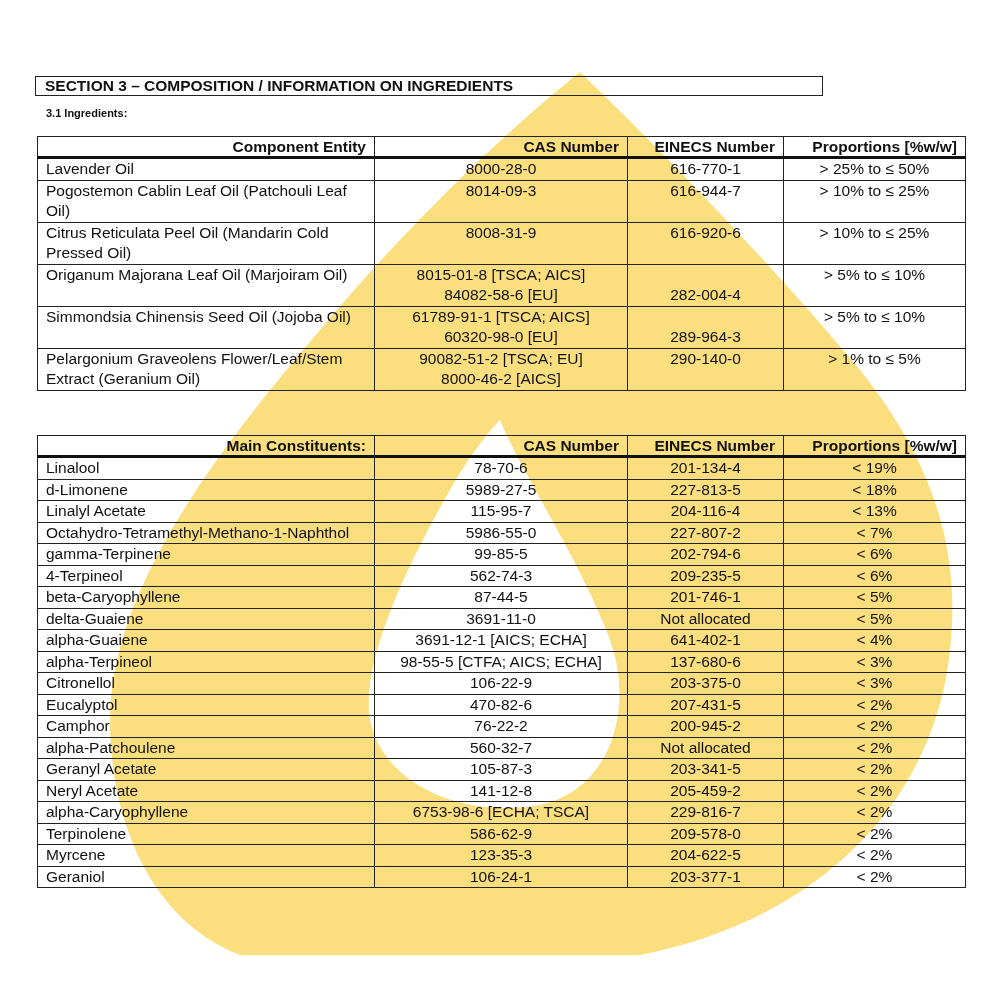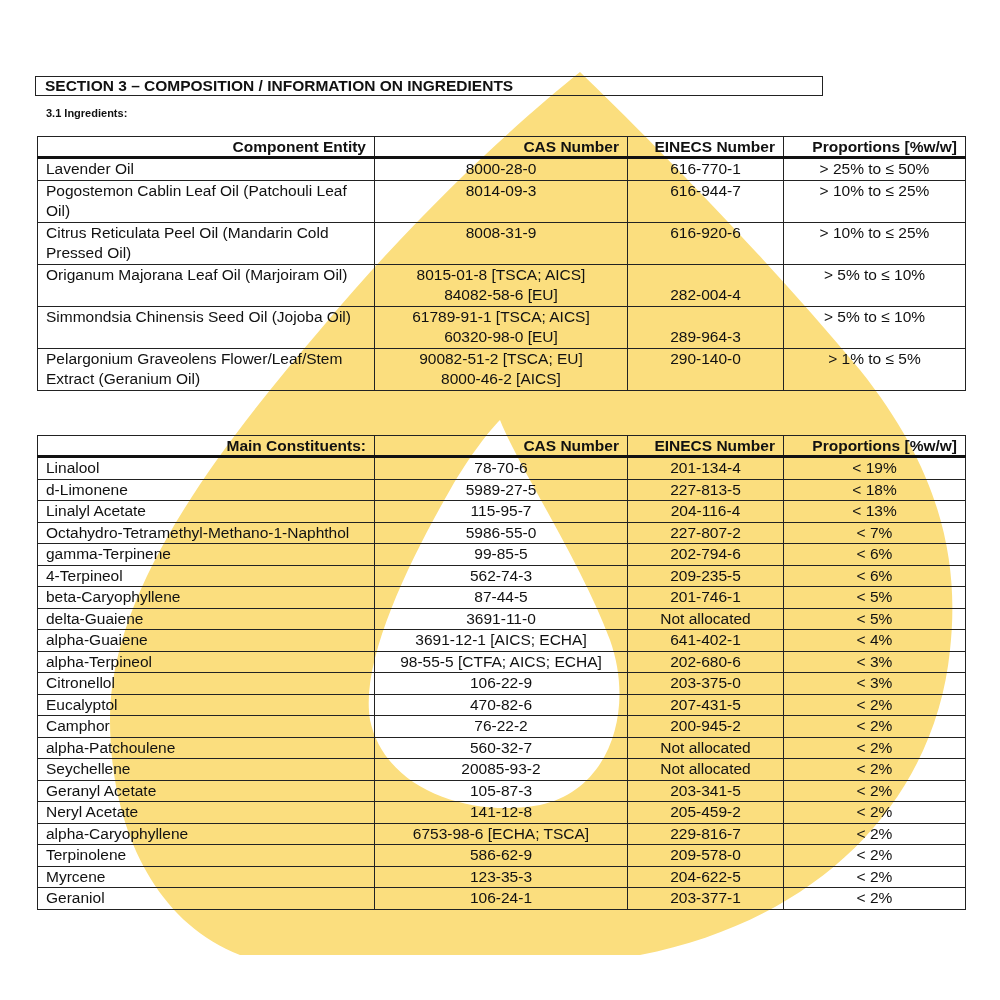--- a/index.html
+++ b/index.html
@@ -175,21 +175,21 @@
         </tr>
         <tr>
           <td class="wrap">alpha-Guaiene</td>
           <td class="c">3691-12-1 [AICS; ECHA]</td>
           <td class="c">641-402-1</td>
           <td class="c">&lt; 4%</td>
         </tr>
         <tr>
           <td class="wrap">alpha-Terpineol</td>
           <td class="c">98-55-5 [CTFA; AICS; ECHA]</td>
-          <td class="c">202-680-6</td>
+          <td class="c">137-680-6</td>
           <td class="c">&lt; 3%</td>
         </tr>
         <tr>
           <td class="wrap">Citronellol</td>
           <td class="c">106-22-9</td>
           <td class="c">203-375-0</td>
           <td class="c">&lt; 3%</td>
         </tr>
         <tr>
           <td class="wrap">Eucalyptol</td>
@@ -203,26 +203,20 @@
           <td class="c">200-945-2</td>
           <td class="c">&lt; 2%</td>
         </tr>
         <tr>
           <td class="wrap">alpha-Patchoulene</td>
           <td class="c">560-32-7</td>
           <td class="c">Not allocated</td>
           <td class="c">&lt; 2%</td>
         </tr>
         <tr>
-          <td class="wrap">Seychellene</td>
-          <td class="c">20085-93-2</td>
-          <td class="c">Not allocated</td>
-          <td class="c">&lt; 2%</td>
-        </tr>
-        <tr>
           <td class="wrap">Geranyl Acetate</td>
           <td class="c">105-87-3</td>
           <td class="c">203-341-5</td>
           <td class="c">&lt; 2%</td>
         </tr>
         <tr>
           <td class="wrap">Neryl Acetate</td>
           <td class="c">141-12-8</td>
           <td class="c">205-459-2</td>
           <td class="c">&lt; 2%</td>

